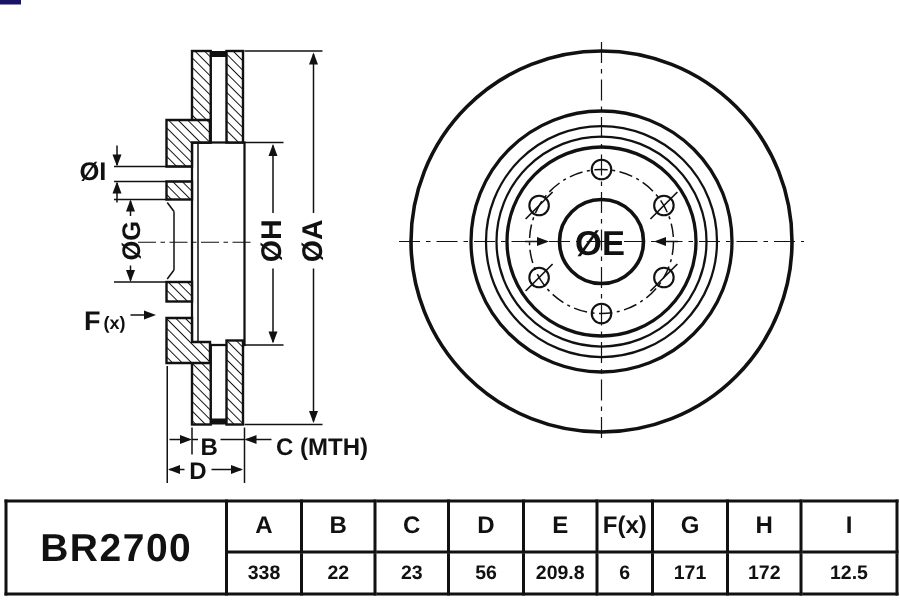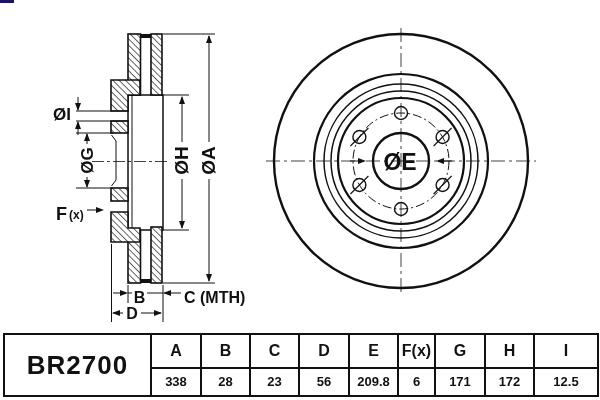--- a/index.html
+++ b/index.html
@@ -191,21 +191,21 @@
     <th>C</th>
     <th>D</th>
     <th>E</th>
     <th>F(x)</th>
     <th>G</th>
     <th>H</th>
     <th>I</th>
   </tr>
   <tr>
     <td class="val">338</td>
-    <td class="val">28</td>
+    <td class="val">22</td>
     <td class="val">23</td>
     <td class="val">56</td>
     <td class="val">209.8</td>
     <td class="val">6</td>
     <td class="val">171</td>
     <td class="val">172</td>
     <td class="val">12.5</td>
   </tr>
 </tbody>
   </table>

